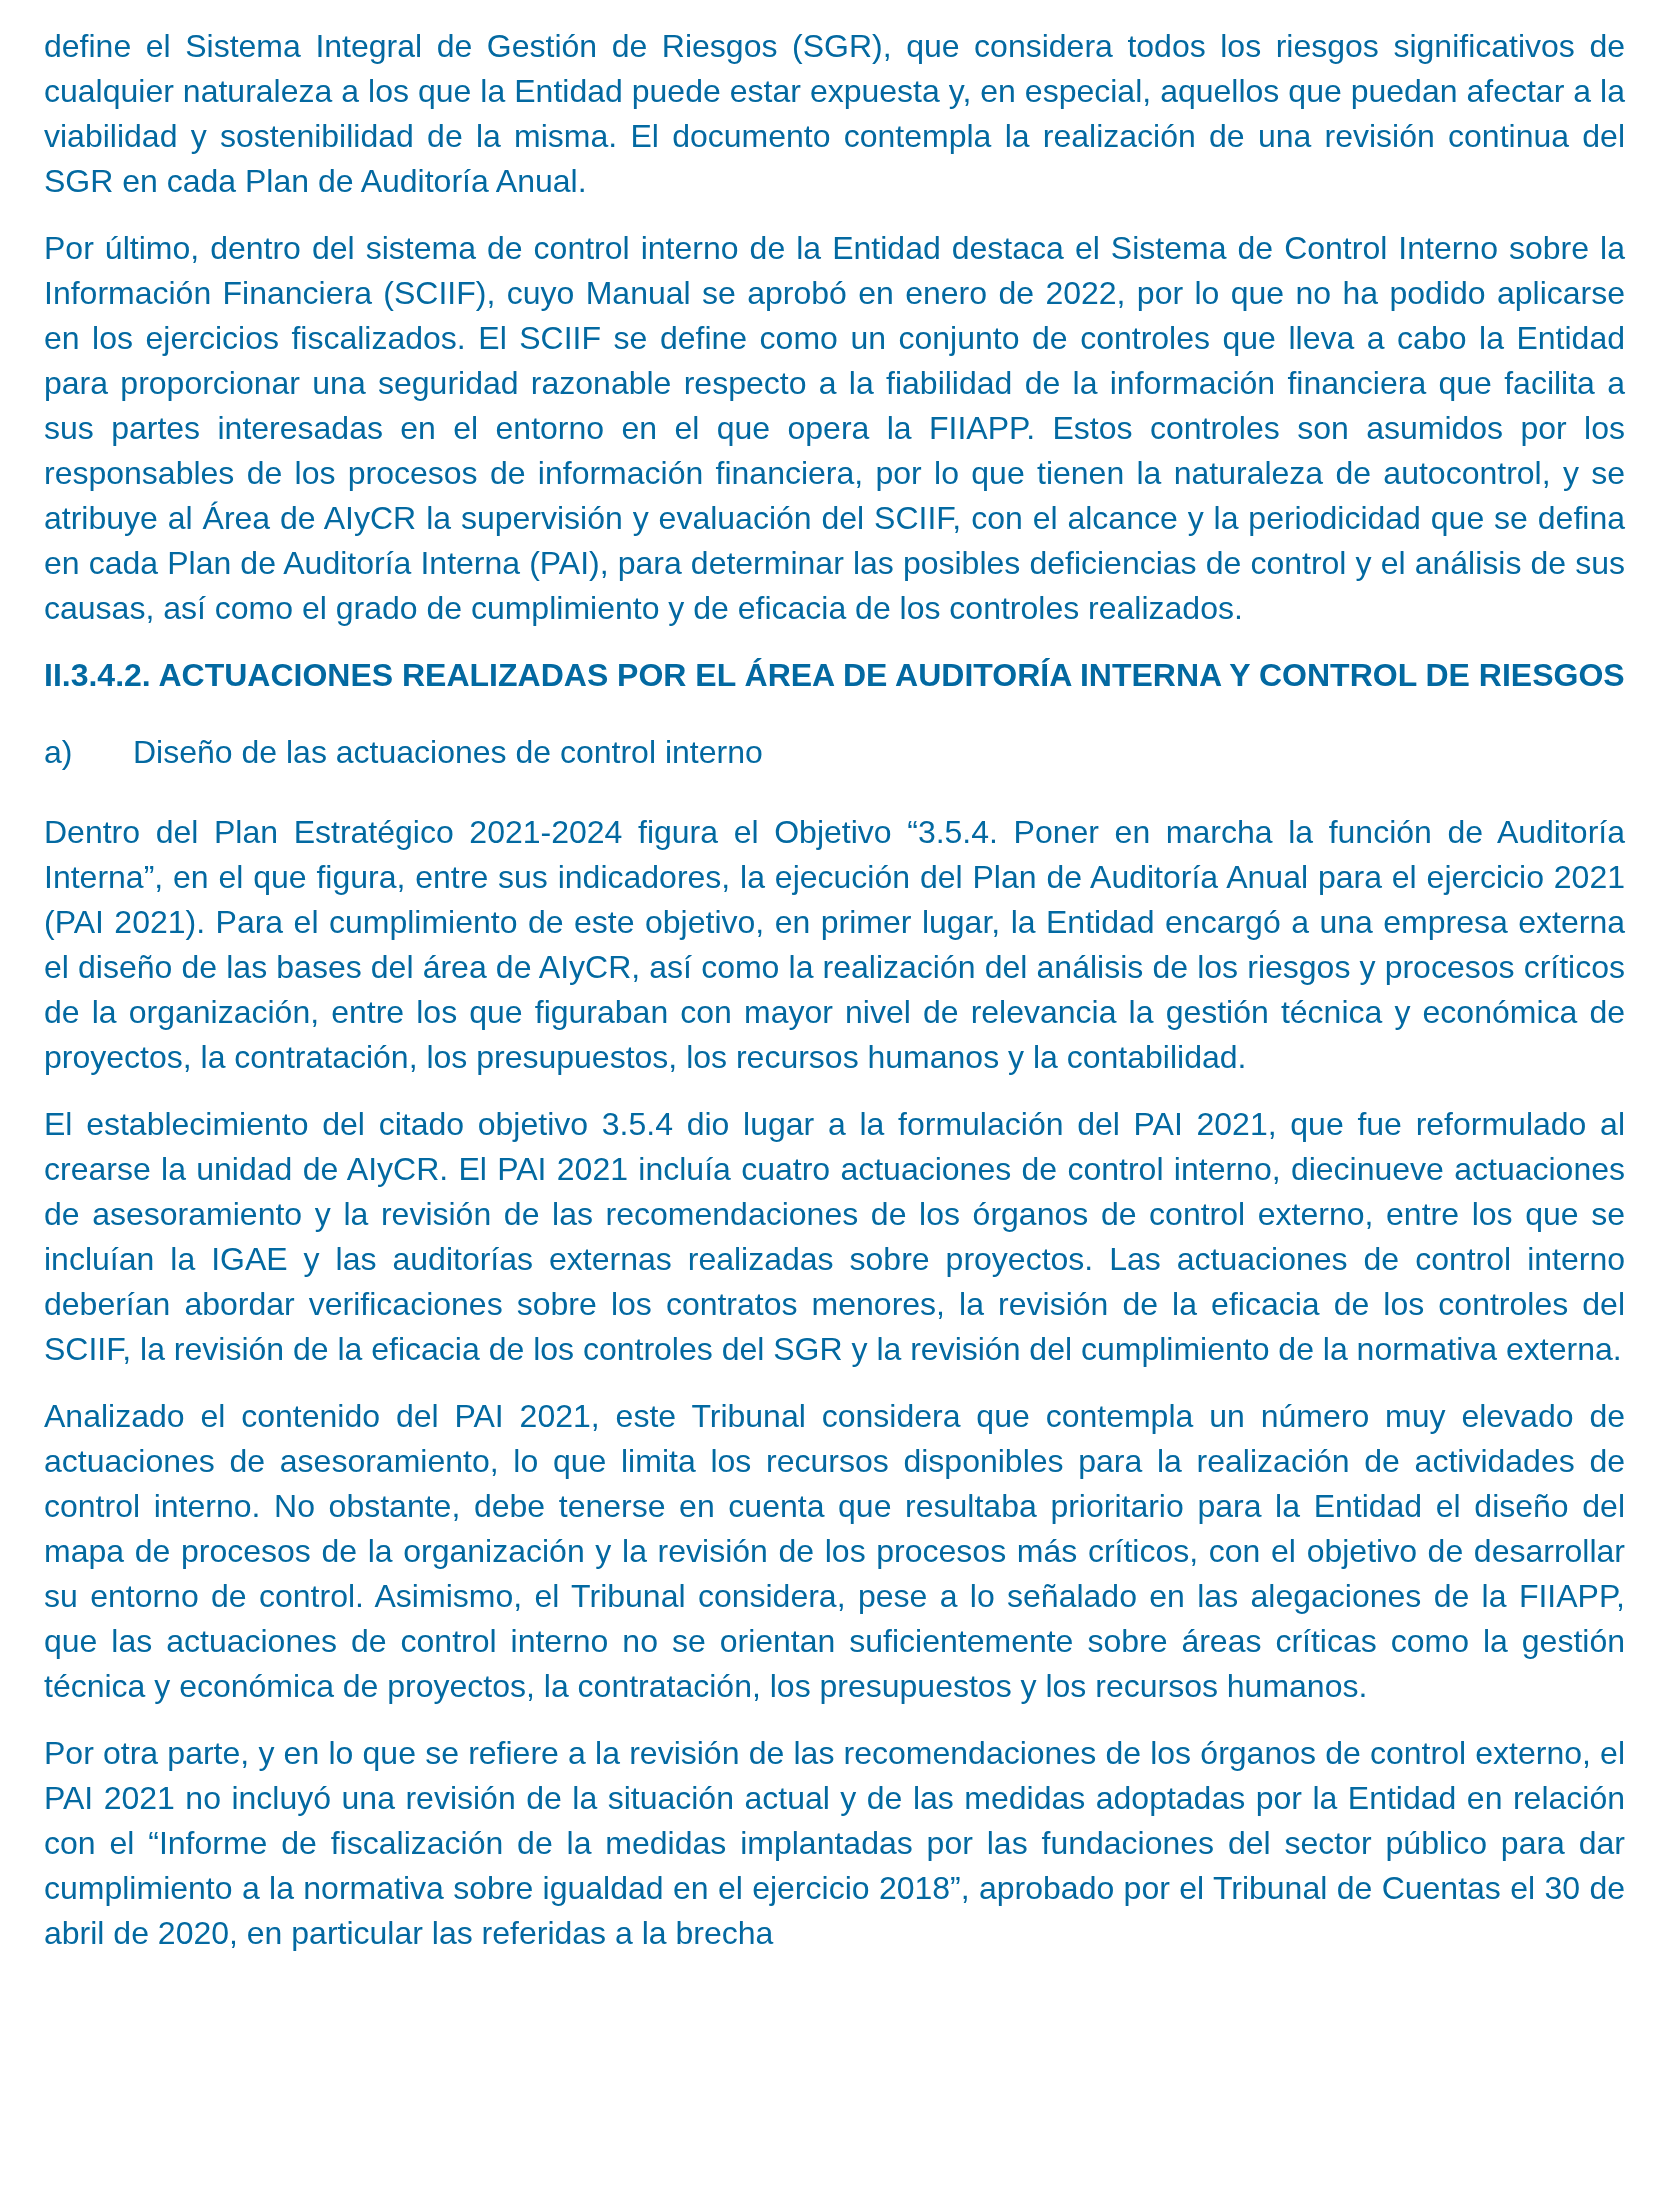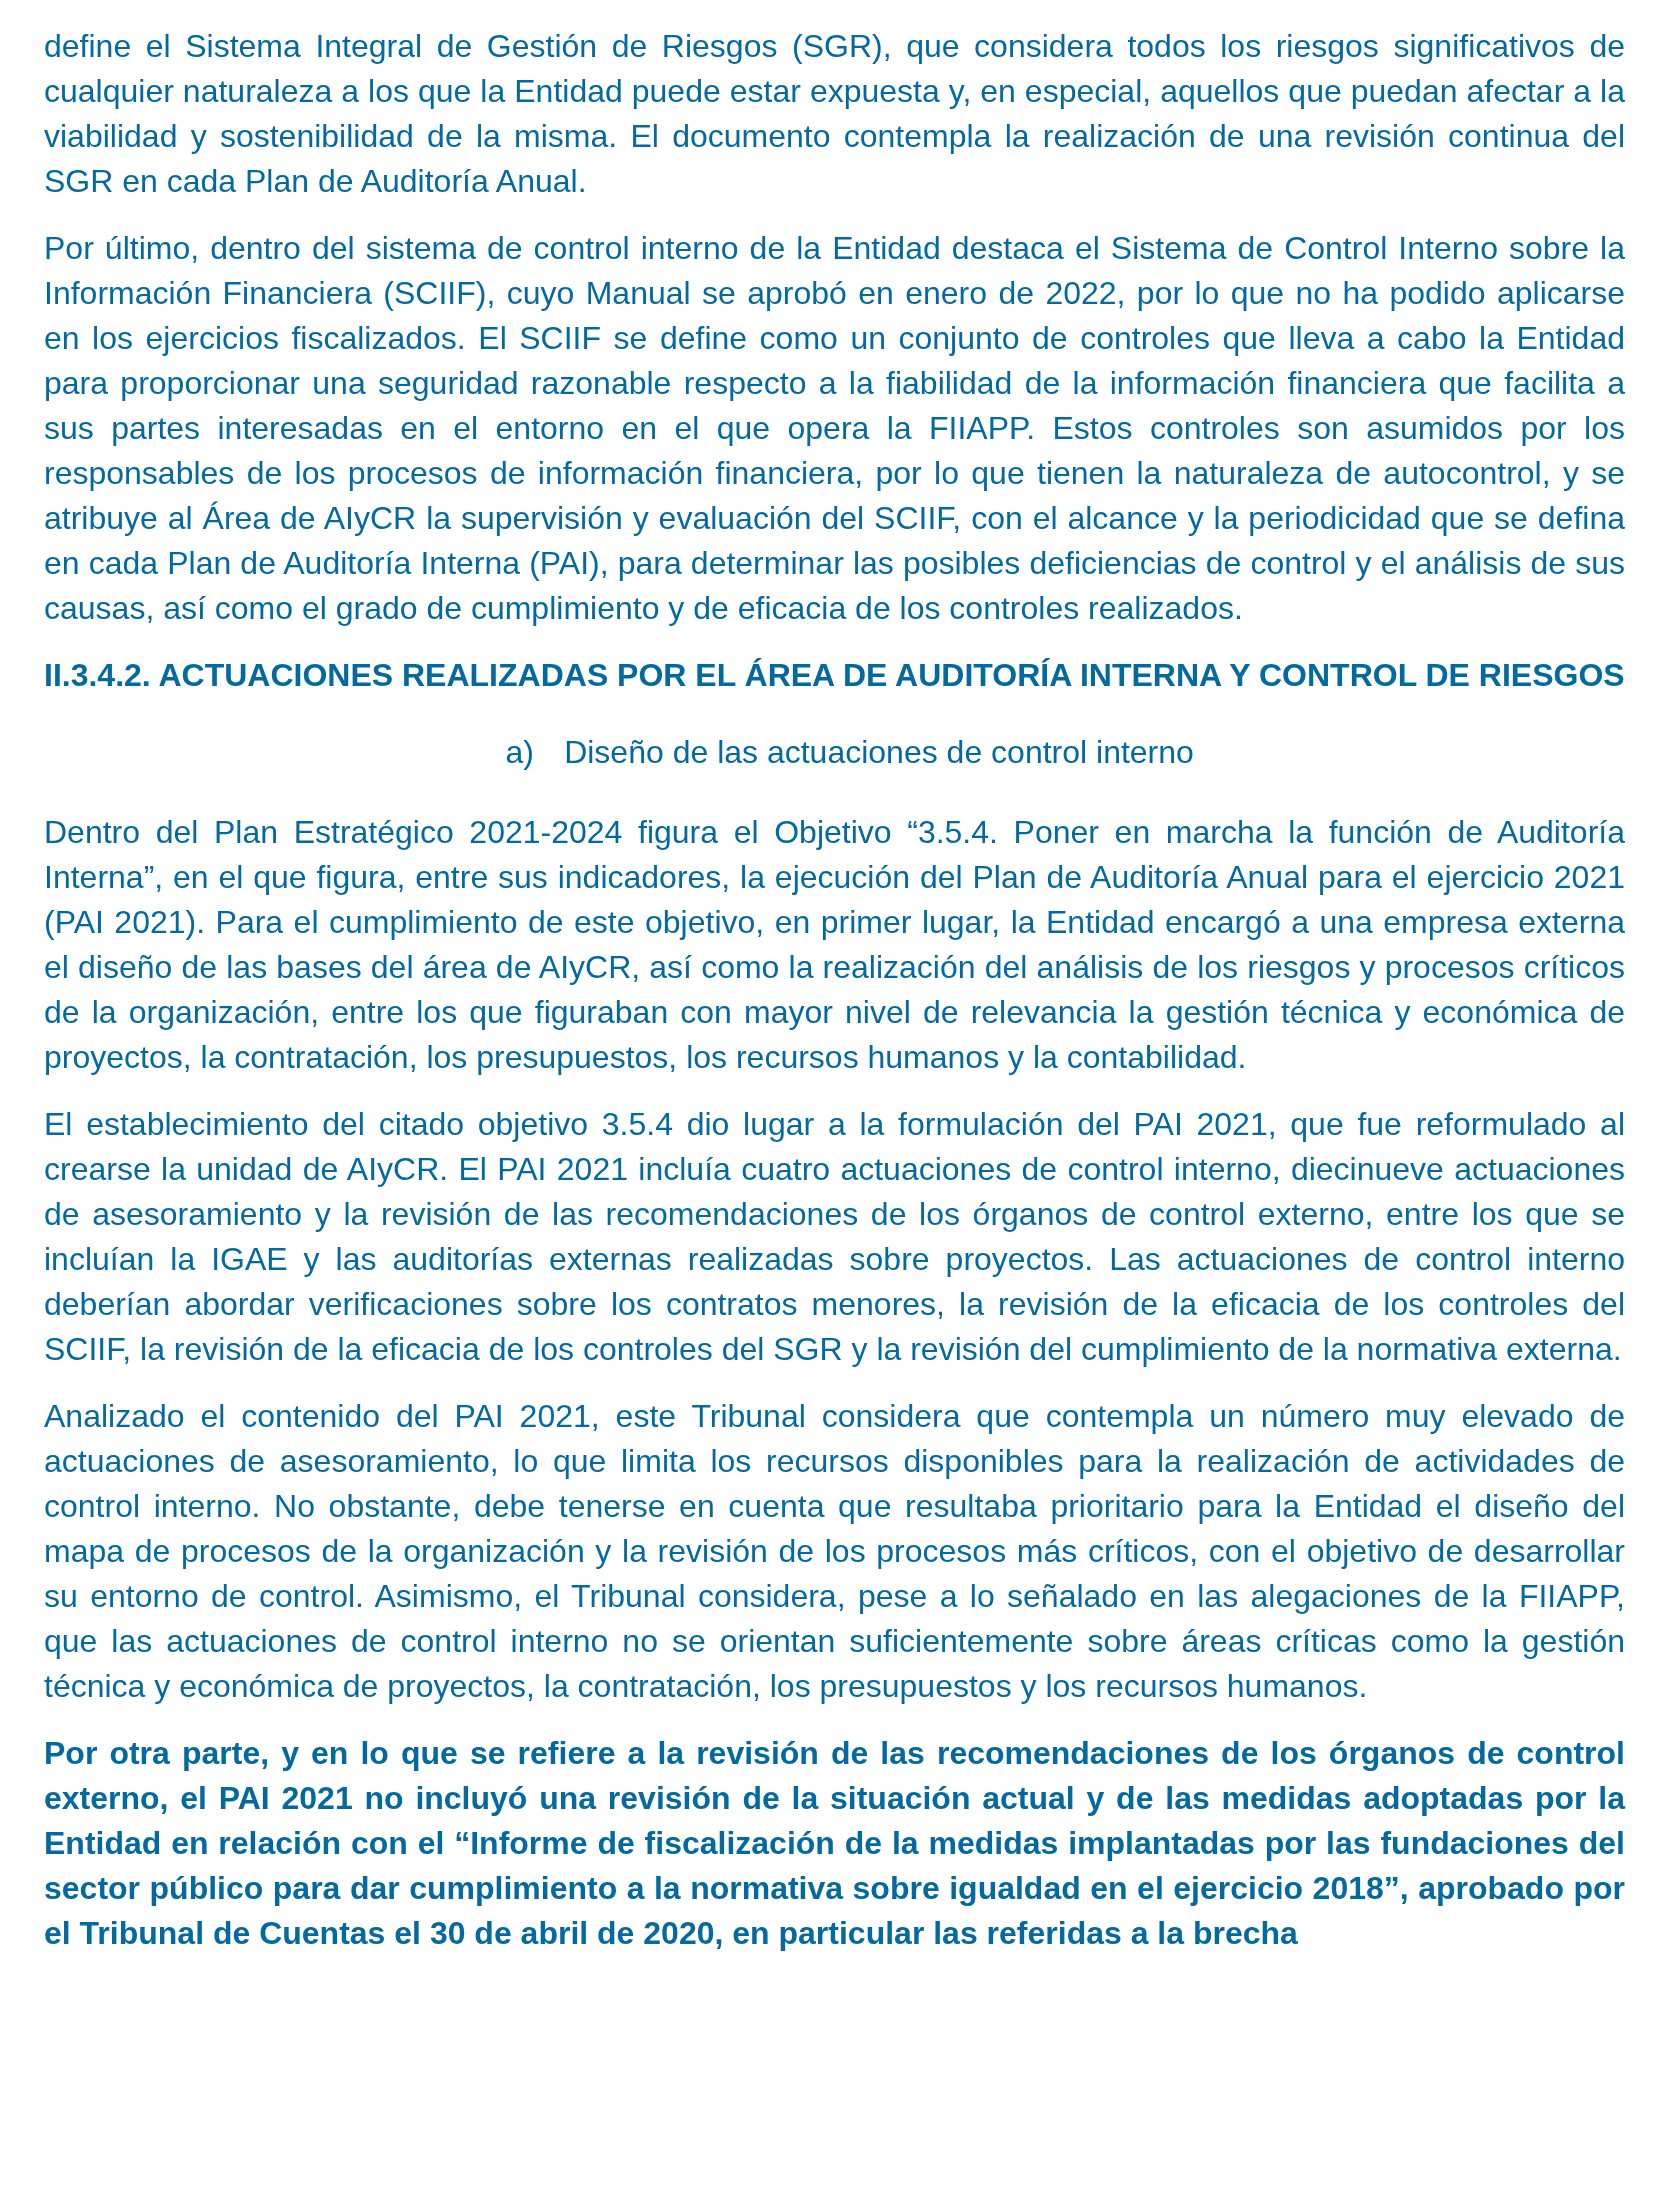--- a/index.html
+++ b/index.html
@@ -23,31 +23,30 @@
     line-height: 45px;
     color: #0369a1;
     text-align: justify;
   }
   .para {
     margin: 0 0 22px 0;
     text-align: justify;
   }
   .para.continues-next-page {
     margin-bottom: 0;
-    font-weight: bold;
   }
   .section-heading {
     font-size: 32px;
     font-weight: bold;
     margin: 4.8px 0 32px 0;
     text-align: justify;
   }
   .list-line {
     margin: 0 0 35px 0;
-    text-align: center;
+    text-align: left;
   }
   .list-marker {
     display: inline-block;
     width: 89px;
   }
 </style>
 </head>
 <body>
 
 <div class="page">

